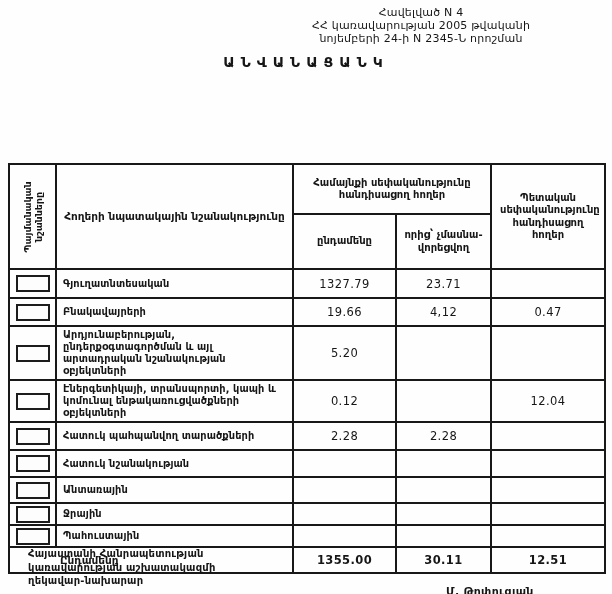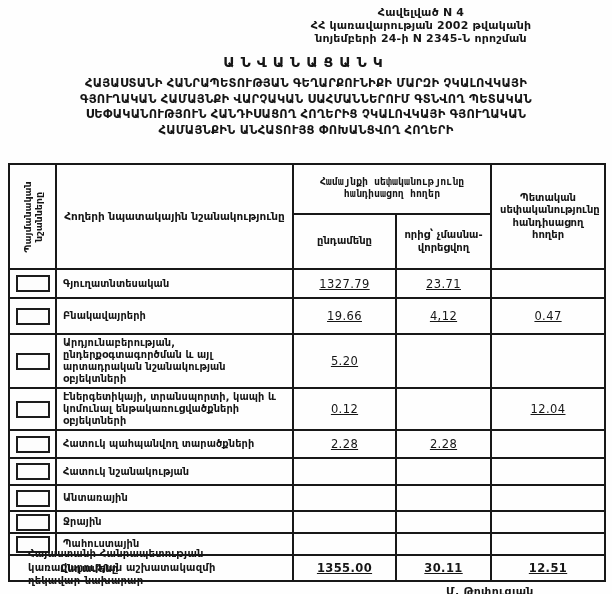--- a/index.html
+++ b/index.html
@@ -15,21 +15,21 @@
     width: 612px; height: 594px;
     background: #fefefe;
     overflow: hidden;
   }
 
   
   .annex-note {
     position: absolute;
     top: 6px; right: 26px; width: 330px;
     text-align: center;
-    font-size: 11px; font-weight: bold; line-height: 13px;
+    font-size: 11px; font-weight: normal; line-height: 13px;
     letter-spacing: 0.2px;
   }
 
   
   .doc-title {
     position: absolute;
     top: 54px; left: 0; width: 100%;
     text-align: center;
     font-size: 14px; font-weight: bold;
     letter-spacing: 6px;
@@ -75,21 +75,21 @@
   .vert-label {
     position: absolute;
     top: 50%; left: 50%;
     width: 100px;
     transform: translate(-50%, -50%) rotate(-90deg);
     font-size: 9.5px; line-height: 11px;
     text-align: center;
     font-weight: bold;
   }
   th.name-hdr { font-size: 10.5px; padding: 2px 3px; }
-  th.comm-hdr { padding: 2px 10px; font-family: Liberation Mono, monospace; }
+  th.comm-hdr { padding: 2px 10px; }
   th.state-hdr { padding: 2px 8px; margin-top: 6px; }
   th.sub-hdr { padding: 2px 6px; }
 
   td.sym-cell { text-align: center; }
   .legend-box {
     width: 30px; height: 13px;
     border: 2px solid #1c1c1c;
     margin: 0 auto;
     background: #fdfdfd;
   }
@@ -97,24 +97,23 @@
     font-size: 9.8px; font-weight: bold; line-height: 12px;
     text-align: left;
     padding: 2px 4px 2px 6px;
     letter-spacing: 0.1px;
   }
   td.num-cell {
     font-size: 11.5px;
     text-align: center;
     letter-spacing: 0.4px;
     font-family: "DejaVu Sans", sans-serif;
-    text-decoration: underline;
   }
   tr.row-1 { height: 29px; }
-  tr.row-2 { height: 36px; }
+  tr.row-2 { height: 28px; }
   tr.row-3 { height: 34px; }
   tr.row-4 { height: 33px; }
   tr.row-5 { height: 28px; }
   tr.row-6 { height: 27px; }
   tr.row-7 { height: 26px; }
   tr.row-8 { height: 22px; }
   tr.row-9 { height: 22px; }
   tr.row-total { height: 26px; }
   td.total-lbl {
     font-size: 10.5px; font-weight: bold;
@@ -137,32 +136,26 @@
     margin-top: 18px;
   }
 </style>
 </head>
 <body>
 
 <div class="page">
 
   <div class="annex-note">
     <div>Հավելված N 4</div>
-    <div>ՀՀ կառավարության 2002 թվականի</div>
+    <div>ՀՀ կառավարության 2005 թվականի</div>
     <div>նոյեմբերի 24-ի N 2345-Ն որոշման</div>
   </div>
 
   <div class="doc-title">ԱՆՎԱՆԱՑԱՆԿ</div>
 
-  <div class="doc-subtitle">
-    <div>ՀԱՅԱՍՏԱՆԻ ՀԱՆՐԱՊԵՏՈՒԹՅԱՆ ԳԵՂԱՐՔՈՒՆԻՔԻ ՄԱՐԶԻ ՉԿԱԼՈՎԿԱՅԻ</div>
-    <div>ԳՅՈՒՂԱԿԱՆ ՀԱՄԱՅՆՔԻ ՎԱՐՉԱԿԱՆ ՍԱՀՄԱՆՆԵՐՈՒՄ ԳՏՆՎՈՂ ՊԵՏԱԿԱՆ</div>
-    <div>ՍԵՓԱԿԱՆՈՒԹՅՈՒՆ ՀԱՆԴԻՍԱՑՈՂ ՀՈՂԵՐԻՑ ՉԿԱԼՈՎԿԱՅԻ ԳՅՈՒՂԱԿԱՆ</div>
-    <div>ՀԱՄԱՅՆՔԻՆ ԱՆՀԱՏՈՒՅՑ ՓՈԽԱՆՑՎՈՂ ՀՈՂԵՐԻ</div>
-  </div>
 
   <table class="land-table">
     <colgroup>
       <col class="c-sym">
         <col class="c-name">
         <col class="c-tot">
         <col class="c-ofw">
         <col class="c-state">
     </colgroup>
     <thead>

